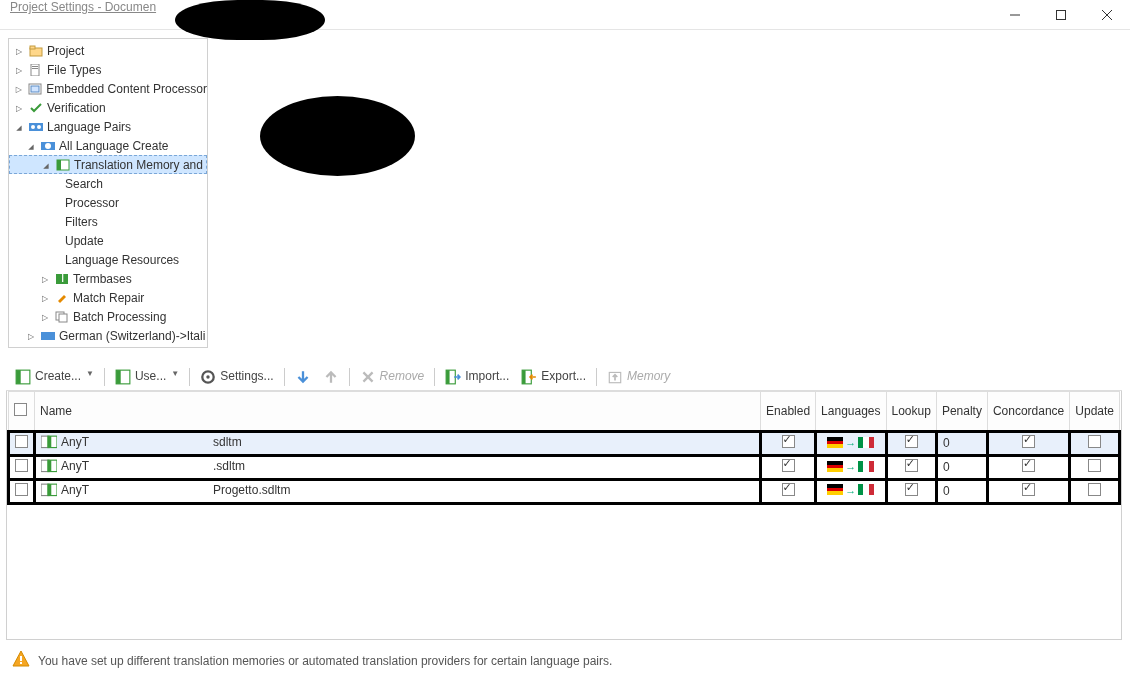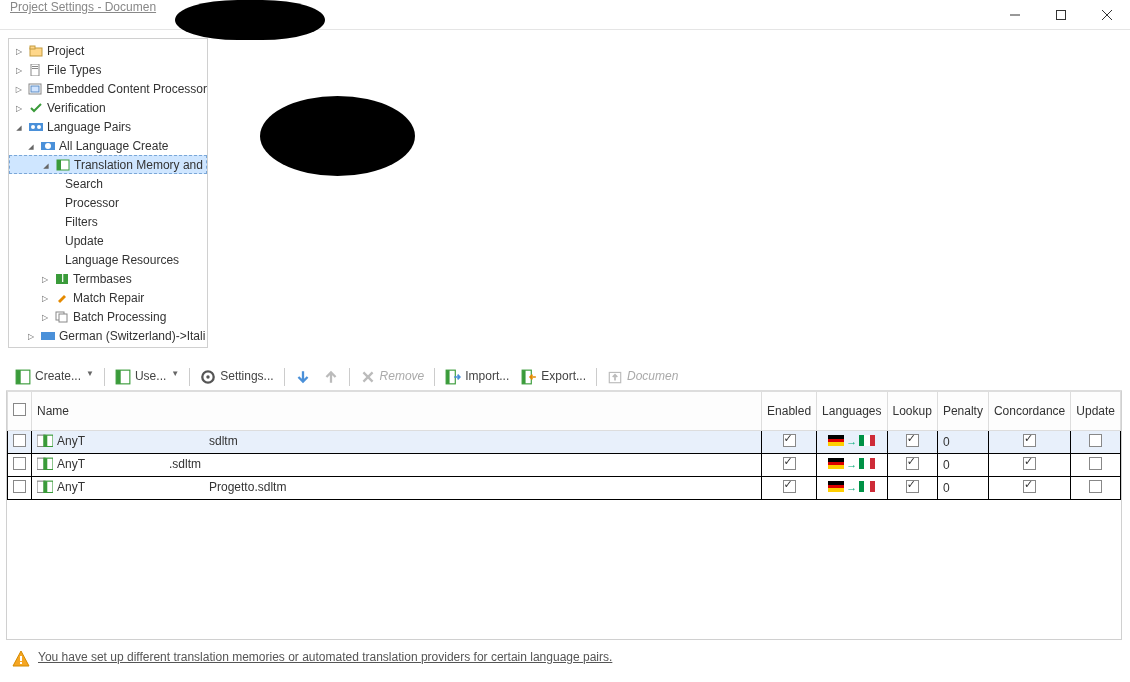--- a/index.html
+++ b/index.html
@@ -29,35 +29,35 @@
 .toolbar { display: flex; align-items: center; gap: 2px; padding: 2px 4px; border-bottom: 1px solid #ddd; }
 .tbtn { display: flex; align-items: flex-start; gap: 4px; padding: 3px 5px; border-radius: 2px; color: #444; }
 .tbtn.dis { color: #aaa; font-style: italic; }
 .tsep { width: 1px; height: 18px; background: #ccc; margin: 0 3px; }
 .dd { font-size: 8px; color: #666; margin-left: 1px; }
 .ticon { width: 16px; height: 16px; display: inline-flex; align-items: center; justify-content: center; }
 
 .grid-wrap { flex: 1; border: 1px solid #d0d0d0; border-top: none; overflow: auto; background: #fff; position: relative;}
 table.grid { width: 100%; border-collapse: collapse; }
 .grid th { background: #fdfdfd; border: 1px solid #ddd; font-weight: normal; padding: 11px 5px; text-align: left; color: #333; height: 24px; }
-.grid td { border: 1px solid #000000; padding: 2px 5px; height: 23px; text-align: center; }
+.grid td { border: 3px solid #000000; padding: 2px 5px; height: 23px; text-align: center; }
 .grid td.name { text-align: left; position: relative; }
 .grid tr.selrow td { background: #e8f0fb; }
 .chk { width: 13px; height: 13px; border: 1px solid #888; display: inline-block; background: #fff; position: relative; }
 .chk.on::after { content: "✓"; position: absolute; top: -3px; left: 0px; font-size: 11px; color: #333; }
 .langs { display: inline-flex; align-items: center; gap: 2px; }
 .flag { width: 16px; height: 11px; display: inline-block; }
 .flag.de { background: linear-gradient(#000 33%, #dd0000 33% 66%, #ffce00 66%); }
 .flag.it { background: linear-gradient(90deg, #009246 33%, #fff 33% 66%, #ce2b37 66%); }
 .larrow { color: #0a7; font-size: 11px; }
 .rownametxt { position: relative; z-index: 1; display: inline-flex; align-items: center; gap: 4px;}
 .rowicon { width:16px; height:12px; display:inline-flex; align-items:center; justify-content:center;}
 .bigblob { position:absolute; left:260px; top:96px; width:155px; height:80px; background:#000; border-radius:50%/50%; z-index:10;}
 
-.footer { display: flex; align-items: flex-start; gap: 8px; padding: 10px 6px 6px 6px; color: #555; text-decoration: underline; }
+.footer { display: flex; align-items: flex-end; gap: 8px; padding: 10px 6px 6px 6px; color: #555; }
 .warn { color: #e58a00; }
 .warn svg { width: 18px; height: 18px; }
 
 
 svg { display: block; }
 </style>
 </head>
 <body>
 
 <div class="titlebar">
@@ -305,21 +305,21 @@
           <span>Export...</span>
         </div>
       <div class="tsep"></div>
       <div class="tbtn dis">
           <span class="ticon">
             <svg viewBox="0 0 14 14">
               <rect x="2" y="3" width="10" height="9" fill="none" stroke="#bbb"></rect>
               <path d="M7 10 L7 5 M5 7 L7 5 L9 7" fill="none" stroke="#bbb" stroke-width="1.5"></path>
             </svg>
           </span>
-          <span>Documen</span>
+          <span>Memory</span>
         </div>
     </div>
 
     <div class="grid-wrap">
       <table class="grid">
         <thead>
           <tr>
             <th style="width:22px"><span class="chk"></span></th>
             <th><span>Name</span></th>
             <th style="width:52px"><span>Enabled</span></th>
@@ -362,21 +362,21 @@
     <td class="name">
       <span class="rownametxt">
         <span class="rowicon">
                     <svg viewBox="0 0 14 12">
                       <rect x="0" y="1" width="7" height="10" fill="#fff" stroke="#888"></rect>
                       <rect x="6" y="1" width="8" height="10" fill="#fff" stroke="#3a9b3a"></rect>
                       <rect x="6" y="1" width="3" height="10" fill="#3a9b3a"></rect>
                     </svg>
                   </span>
         <span>AnyT</span>
-        <span style="margin-left:80px">.sdltm</span>
+        <span style="margin-left:120px">.sdltm</span>
       </span>
     </td>
     <td><span class="chk on"></span></td>
     <td><span class="langs">
                   <span class="flag de"></span>
                   <span class="larrow">→</span>
                   <span class="flag it"></span>
                 </span></td>
     <td><span class="chk on"></span></td>
     <td style="text-align:left">0</td>

